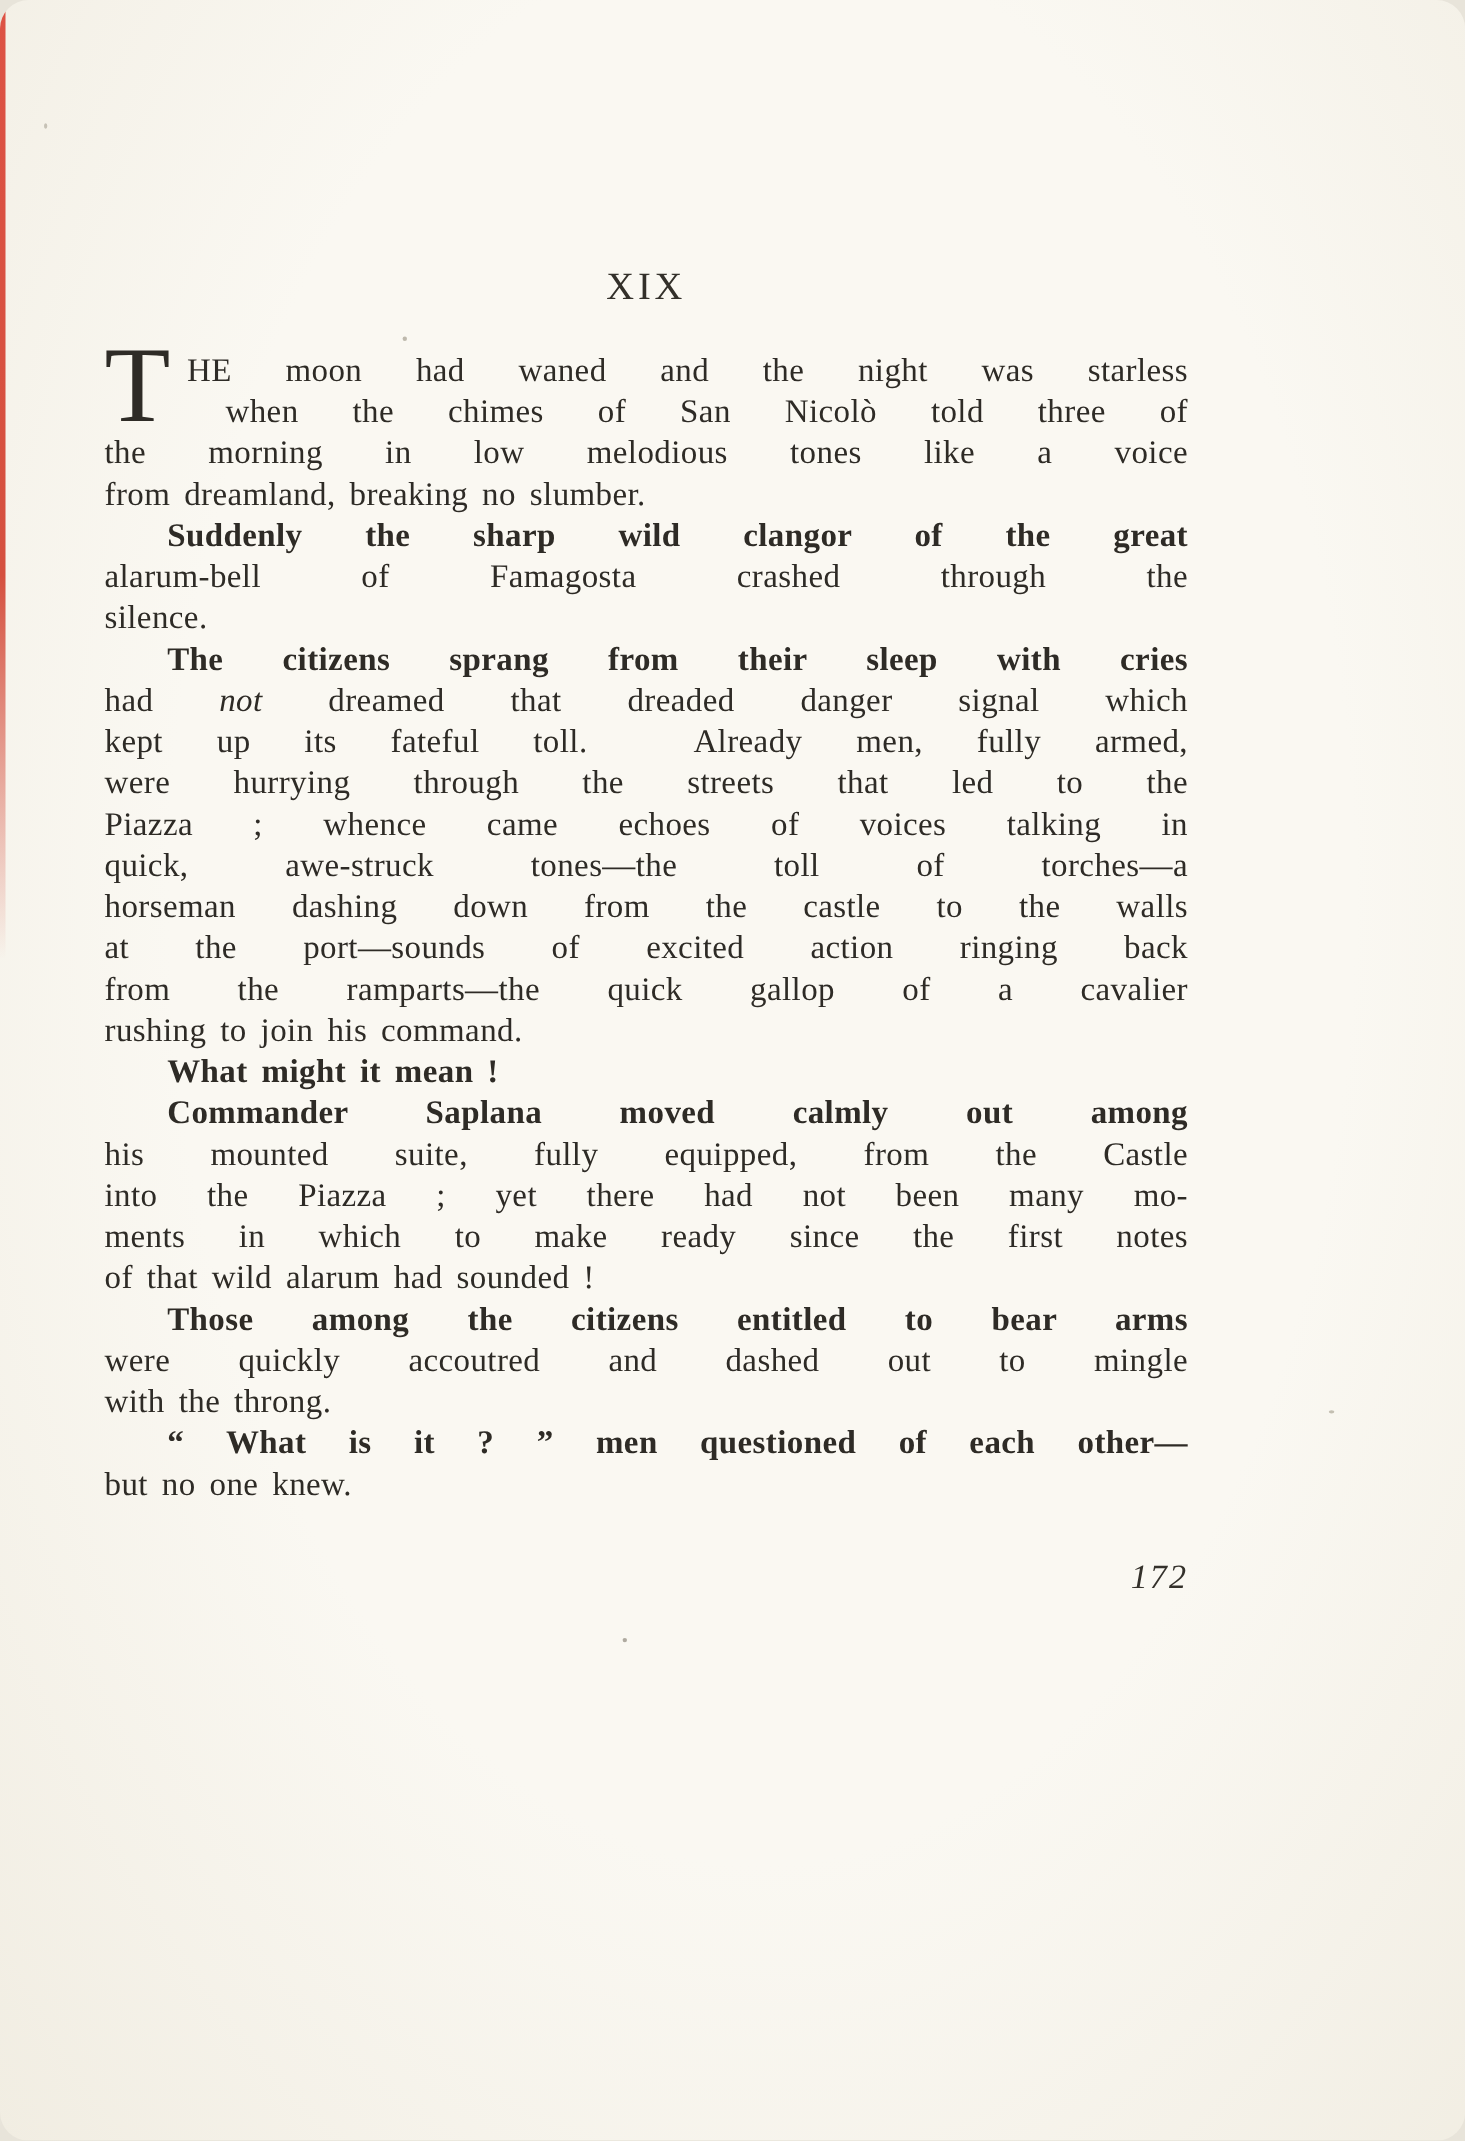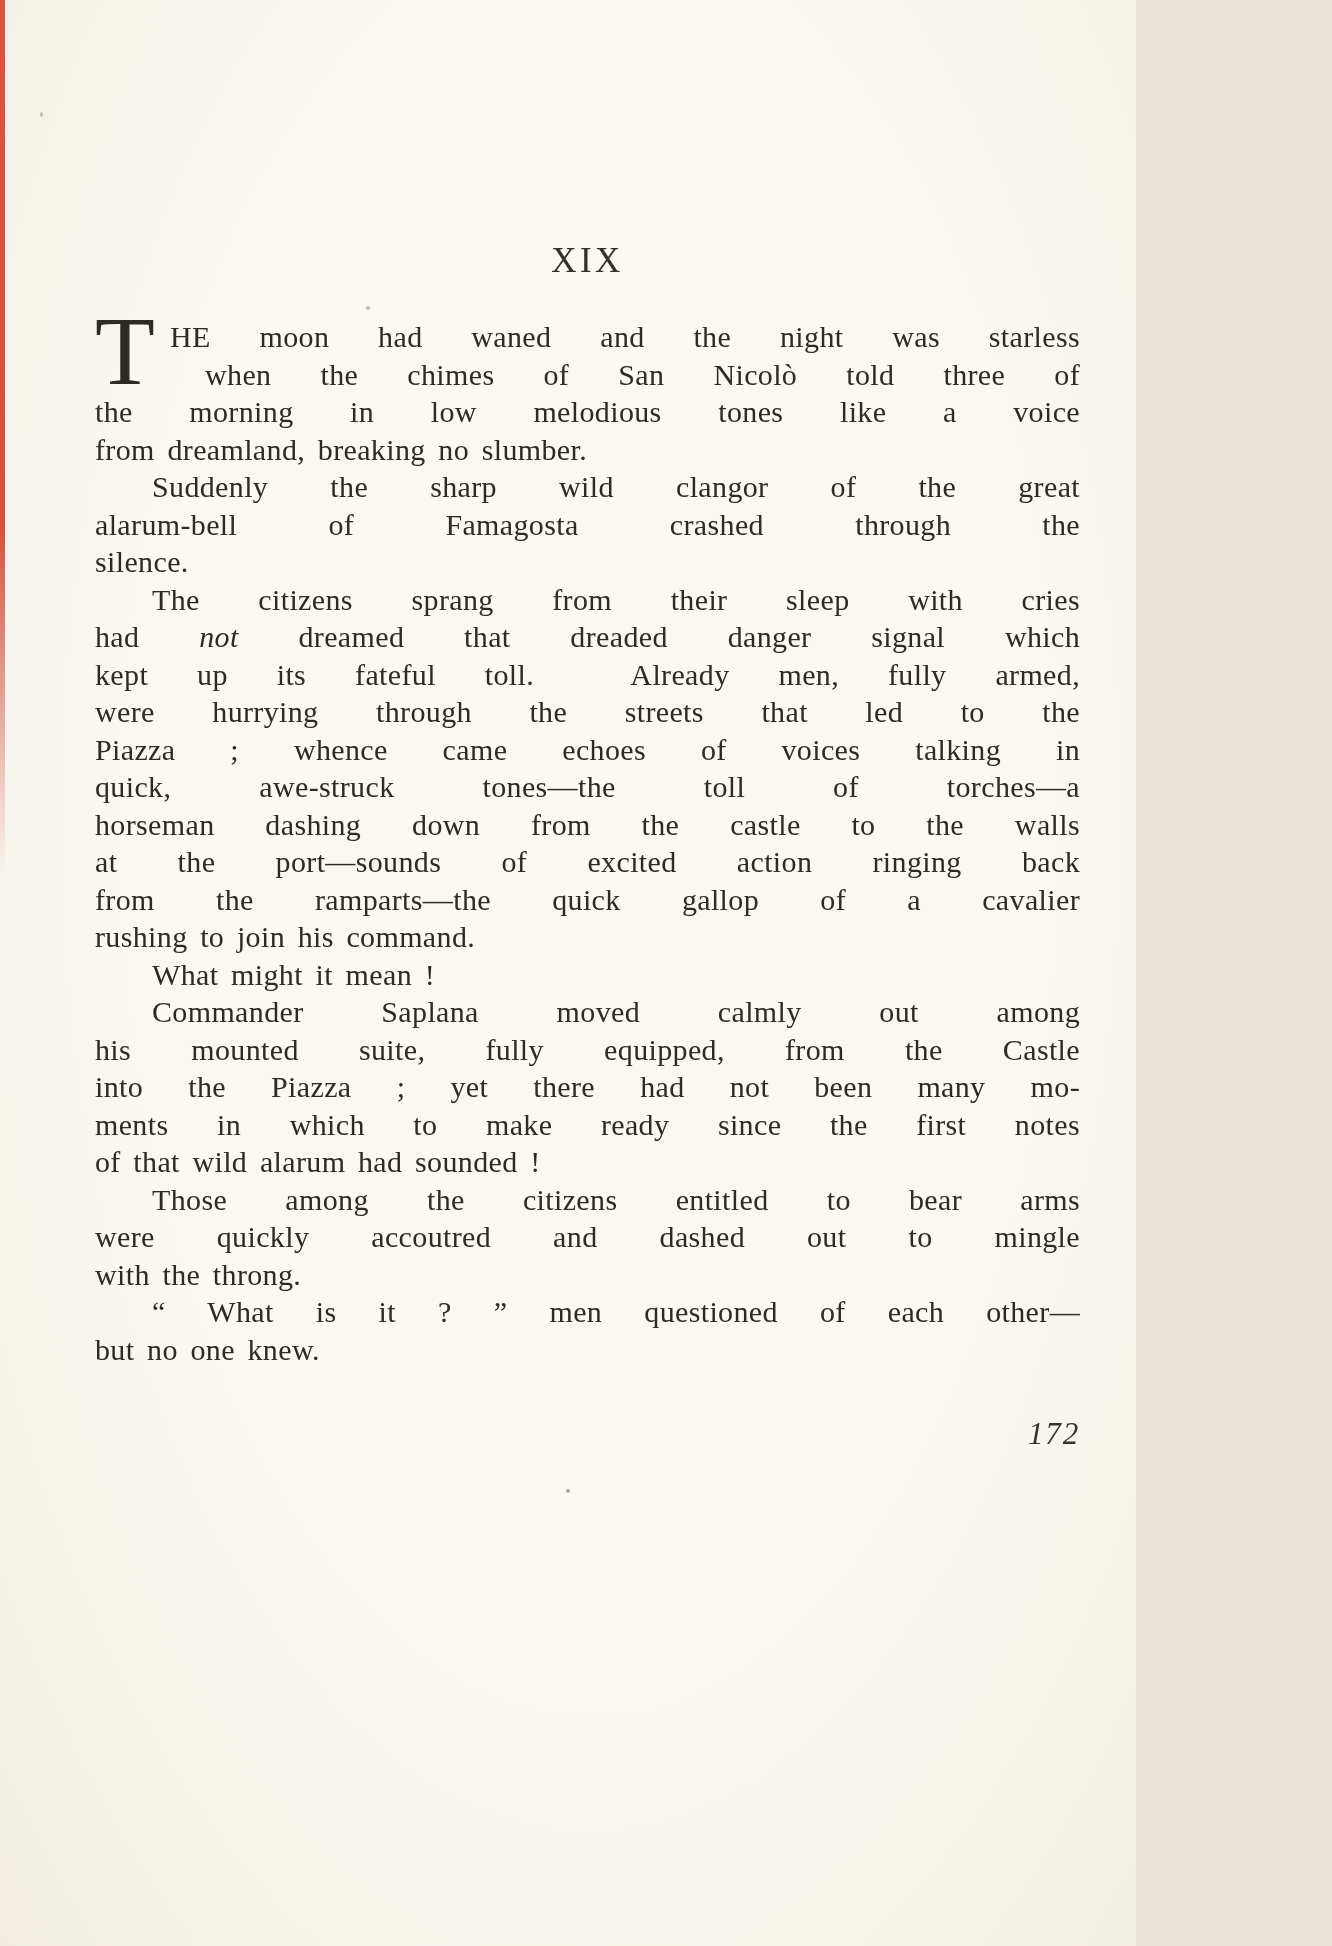--- a/index.html
+++ b/index.html
@@ -1,23 +1,24 @@
 <!DOCTYPE html>
 <html><head>
 <meta charset="utf-8">
 <style>
   html, body { margin: 0; padding: 0; background: #e8e4da; }
   .page {
     position: relative;
-    width: 1136px;
+    width: 1332px;
     height: 1946px;
     overflow: hidden;
     background: radial-gradient(ellipse at 52% 42%, #faf8f2 55%, #f1ede2 100%);
     font-family: "Liberation Serif", "DejaVu Serif", serif;
     color: #2e2b26;
+    border-radius: 26px;
   }
   .red-edge {
     position: absolute;
     left: 0; top: 0;
     width: 5px; height: 872px;
     background: linear-gradient(to bottom, #dd5244 0%, #d5503f 60%, rgba(213,80,63,0) 100%);
   }
   .chapter {
     position: absolute;
     left: 95px; top: 241px;
@@ -35,21 +36,21 @@
     line-height: 37.5px;
   }
   .para { position: relative; }
   .line {
     text-align: justify;
     text-align-last: justify;
     word-spacing: 0.16em;
     letter-spacing: 0.012em;
   }
   .line.last { text-align-last: left; }
-  .line.indent { text-indent: 57px; }
+  .line.indent { text-indent: 57px; font-weight: bold; }
   .line em { font-style: italic; margin-top: 48px; }
   .dropcap {
     position: absolute;
     left: 0; top: -16px;
     font-size: 98px;
     line-height: 1;
     color: #2e2b26;
   }
   .page-number {
     position: absolute;

